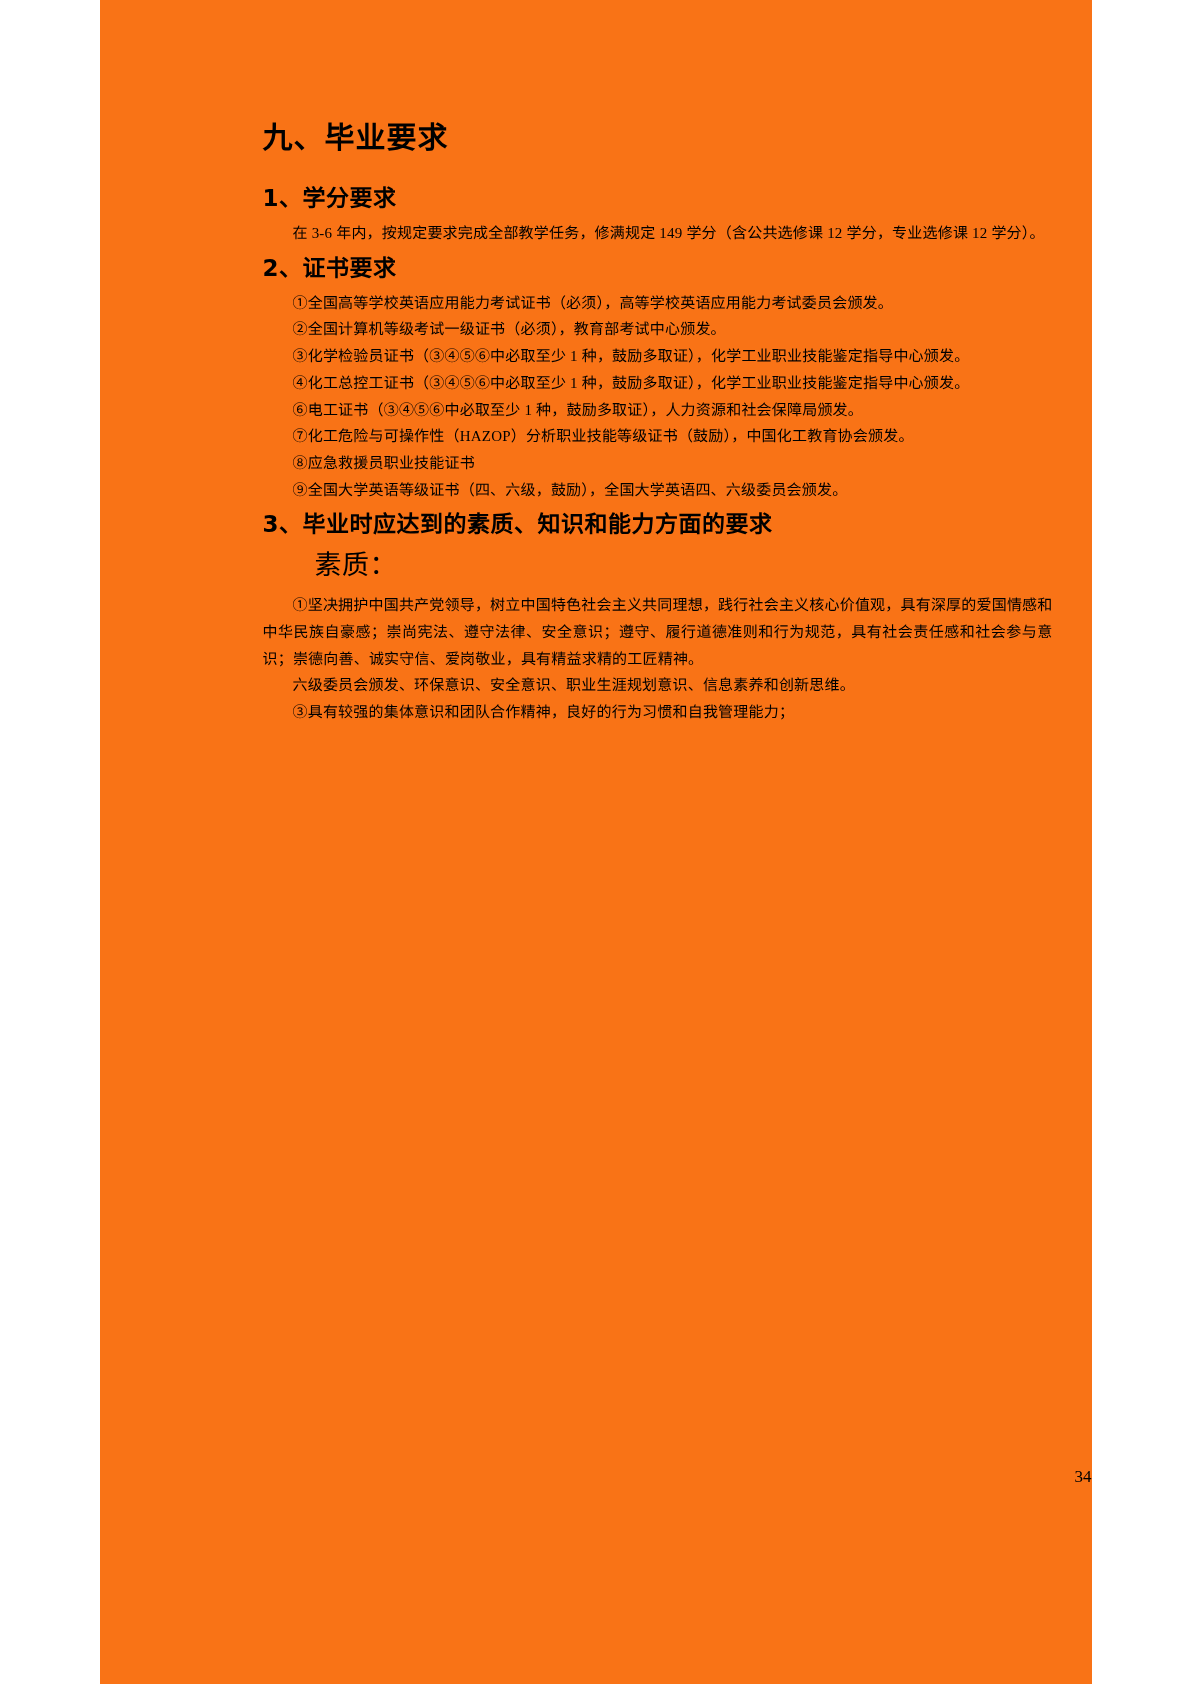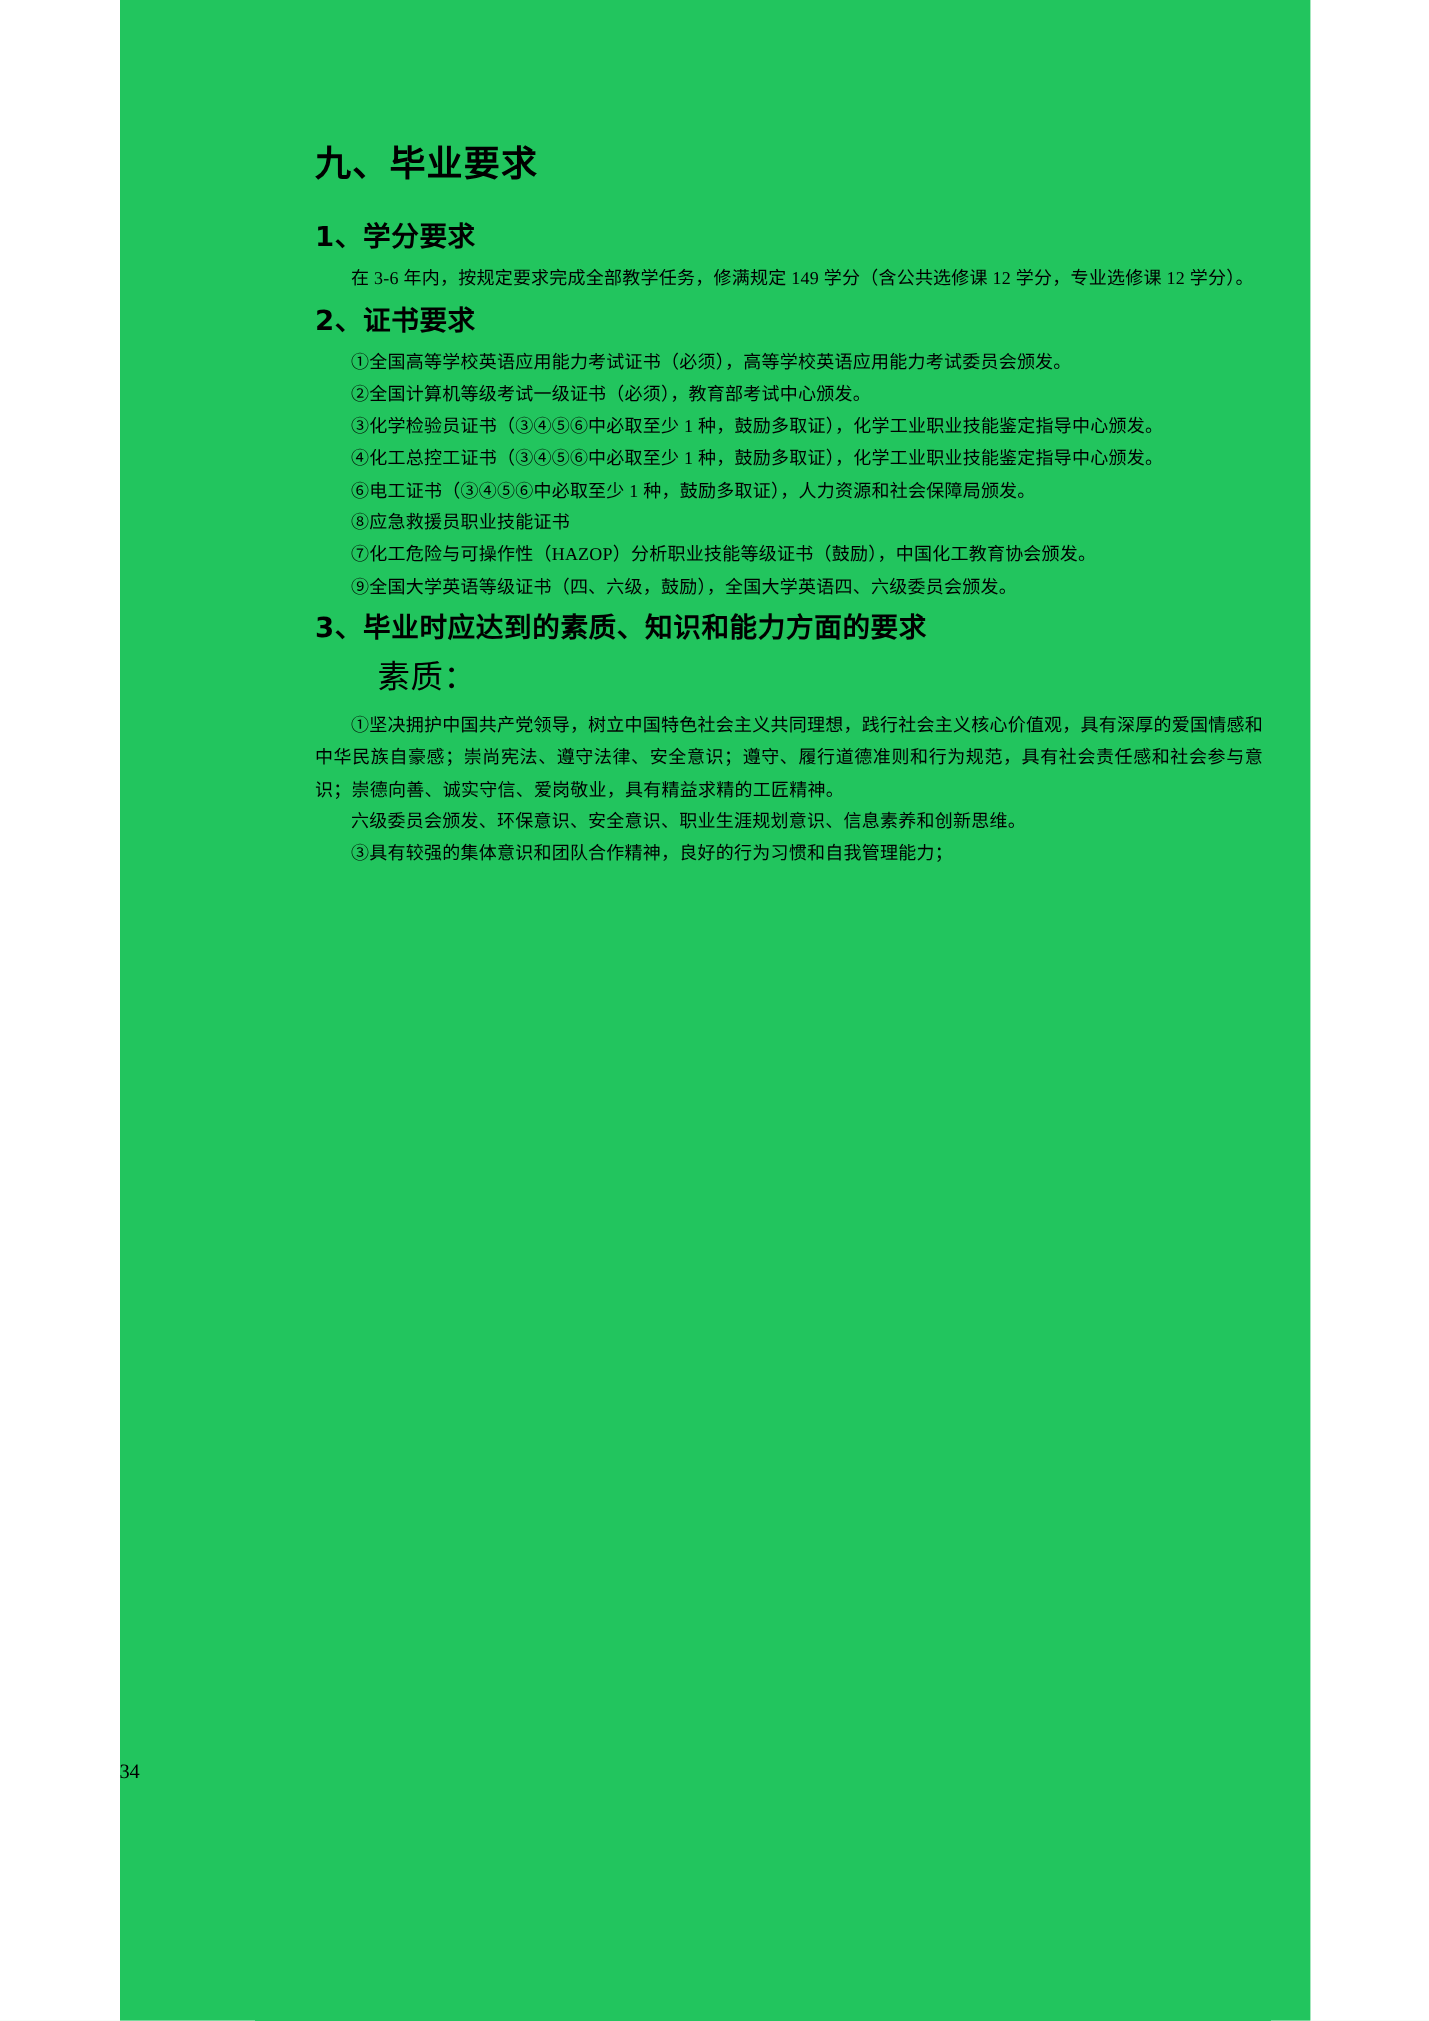--- a/index.html
+++ b/index.html
@@ -9,21 +9,21 @@
   }
   body {
     font-family: "Liberation Serif", "DejaVu Serif", serif;
     color: #000000;
   }
   .page {
     position: relative;
     width: 992px;
     height: 1684px;
     margin: 0 auto;
-    background: #22c55e;
+    background: #f97316;
     box-sizing: border-box;
     overflow: hidden;
   }
   .content {
     position: absolute;
     left: 163px;
     top: 118px;
     width: 790px;
   }
   h1.section-title {
@@ -66,21 +66,21 @@
   }
   .group {
     margin-bottom: 6px;
   }
   .spacer-sm { height: 6px; }
   .page-number {
     position: absolute;
     left: 0;
     right: 0;
     top: 1467px;
-    text-align: left;
+    text-align: right;
     font-size: 17px;
     font-family: "Liberation Serif", serif;
   }
 </style>
 </head>
 <body>
 
 <div class="page">
   <div class="content">
 
@@ -91,22 +91,22 @@
       <p class="para">在 3-6 年内，按规定要求完成全部教学任务，修满规定 149 学分（含公共选修课 12 学分，专业选修课 12 学分）。</p>
     </div>
 
     <div class="group">
       <h2 class="sub-title tight">2、证书要求</h2>
       <p class="para block">①全国高等学校英语应用能力考试证书（必须），高等学校英语应用能力考试委员会颁发。</p>
       <p class="para block">②全国计算机等级考试一级证书（必须），教育部考试中心颁发。</p>
       <p class="para block">③化学检验员证书（③④⑤⑥中必取至少 1 种，鼓励多取证），化学工业职业技能鉴定指导中心颁发。</p>
       <p class="para block">④化工总控工证书（③④⑤⑥中必取至少 1 种，鼓励多取证），化学工业职业技能鉴定指导中心颁发。</p>
       <p class="para block">⑥电工证书（③④⑤⑥中必取至少 1 种，鼓励多取证），人力资源和社会保障局颁发。</p>
+      <p class="para block">⑦化工危险与可操作性（HAZOP）分析职业技能等级证书（鼓励），中国化工教育协会颁发。</p>
       <p class="para block">⑧应急救援员职业技能证书</p>
-      <p class="para block">⑦化工危险与可操作性（HAZOP）分析职业技能等级证书（鼓励），中国化工教育协会颁发。</p>
       <p class="para block">⑨全国大学英语等级证书（四、六级，鼓励），全国大学英语四、六级委员会颁发。</p>
     </div>
 
     <div class="group">
       <h2 class="sub-title tight">3、毕业时应达到的素质、知识和能力方面的要求</h2>
       <h3 class="minor-title">素质：</h3>
       <div class="spacer-sm"></div>
       <p class="para block">①坚决拥护中国共产党领导，树立中国特色社会主义共同理想，践行社会主义核心价值观，具有深厚的爱国情感和中华民族自豪感；崇尚宪法、遵守法律、安全意识；遵守、履行道德准则和行为规范，具有社会责任感和社会参与意识；崇德向善、诚实守信、爱岗敬业，具有精益求精的工匠精神。</p>
       <p class="para block">六级委员会颁发、环保意识、安全意识、职业生涯规划意识、信息素养和创新思维。</p>
       <p class="para block">③具有较强的集体意识和团队合作精神，良好的行为习惯和自我管理能力；</p>

